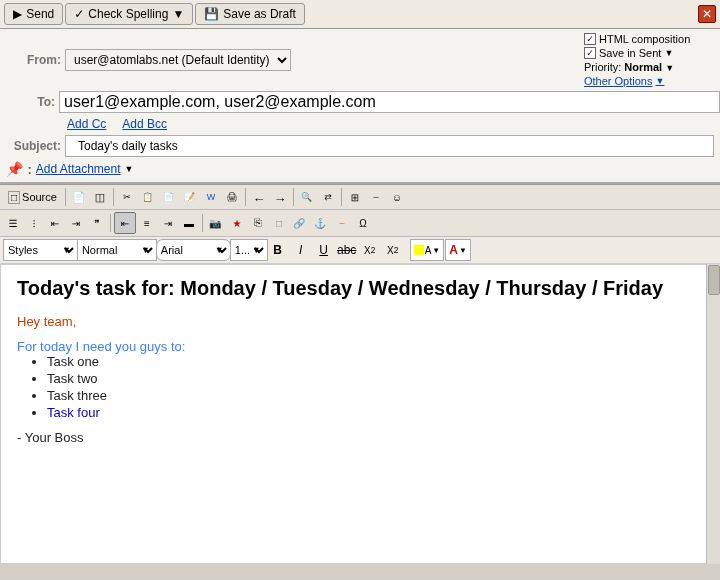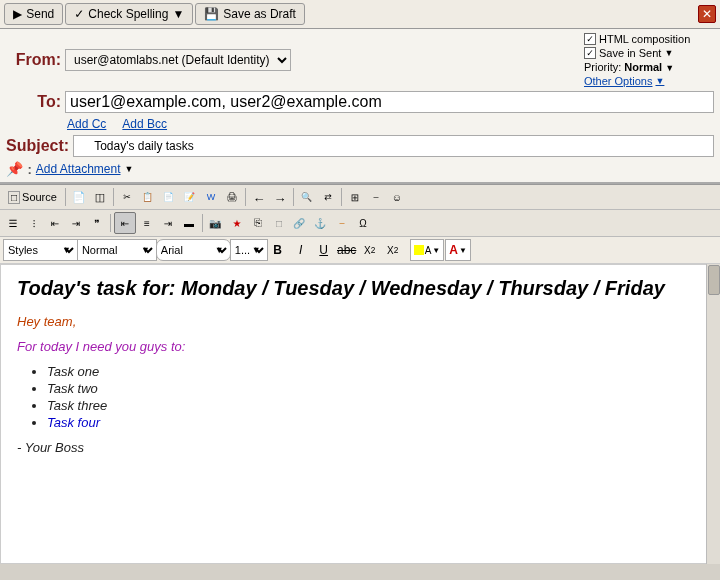--- a/index.html
+++ b/index.html
@@ -28,21 +28,21 @@
       background: #c04020;
       border: 1px solid #800;
       border-radius: 2px;
       display: flex; align-items: center; justify-content: center;
       color: white; font-size: 12px; cursor: pointer;
     }
     .header-row {
       display: flex; align-items: center; gap: 4px;
     }
     .header-label {
-      font-weight: bold; min-width: 55px; text-align: right; font-size: 16px; color: #7f1d1d;
+      font-weight: bold; min-width: 55px; text-align: right; font-size: 12px; color: #737373;
     }
     .header-input {
       flex: 1;
       border: 1px solid #aaa;
       background: white;
       padding: 2px 4px;
       font-size: 16px;
       height: 22px;
     }
     .from-select {
@@ -53,21 +53,21 @@
       height: 22px;
       cursor: pointer;
     }
     .add-link {
       color: #0645ad; text-decoration: underline; cursor: pointer; font-size: 12px;
     }
     .subject-input {
       flex: 1;
       border: 1px solid #aaa;
       background: white;
-      padding: 2px 20px;
+      padding: 2px 12px;
       font-size: 12px;
       height: 22px;
     }
     .option-row {
       display: flex; align-items: center; gap: 3px;
     }
     .priority-row {
       display: flex; align-items: flex-end; gap: 3px;
     }
 
@@ -145,36 +145,34 @@
       background: white;
       flex: 1;
       padding: 12px 16px;
       overflow-y: auto;
       font-family: Arial, sans-serif;
       font-size: 13px;
       color: #222;
       min-height: 300px;
       position: relative;
       border: 1px solid #ccc;
-      font-style: italic;
     }
     .content-title {
       font-size: 20px;
       font-weight: bold;
       margin-bottom: 14px;
       color: #000;
     }
     .hey-team {
       color: #333;
       margin-bottom: 10px;
     }
     .hey-team span { color: #c04000; }
     .for-today {
-      color: #a21caf;
-      margin-bottom: 10px;
+      color: #3b82f6;
     }
     .task-list {
       margin-left: 30px;
       margin-bottom: 10px;
     }
     .task-list li {
       margin-bottom: 2px;
       color: #222;
     }
     .always-line { margin-bottom: 10px; }
@@ -252,21 +250,21 @@
           <span style="font-weight:bold;">Normal</span>
           <span style="font-size:9px;">▼</span>
         </div>
         <div class="option-row" style="cursor:pointer; color:#0645ad; text-decoration:underline;">
           <span>Other Options</span>
           <span style="font-size:9px;">▼</span>
         </div>
       </div>
     </div>
 
-    <div class="header-row" style="padding: 2px 6px;">
+    <div class="header-row" style="padding: 2px 0;">
       <span class="header-label">To:</span>
       <input class="header-input" type="text" value="user1@example.com, user2@example.com" style="">
     </div>
 
     <div class="header-row" style="padding: 2px 6px; padding-left: 67px;">
       <span class="add-link">Add Cc</span>
       <span style="width:8px;"></span>
       <span class="add-link">Add Bcc</span>
     </div>
 

